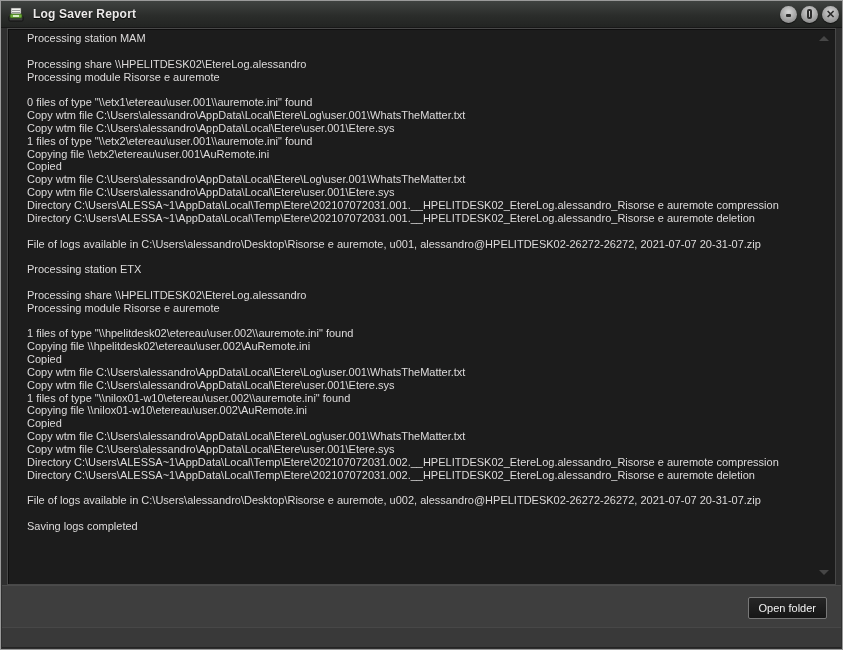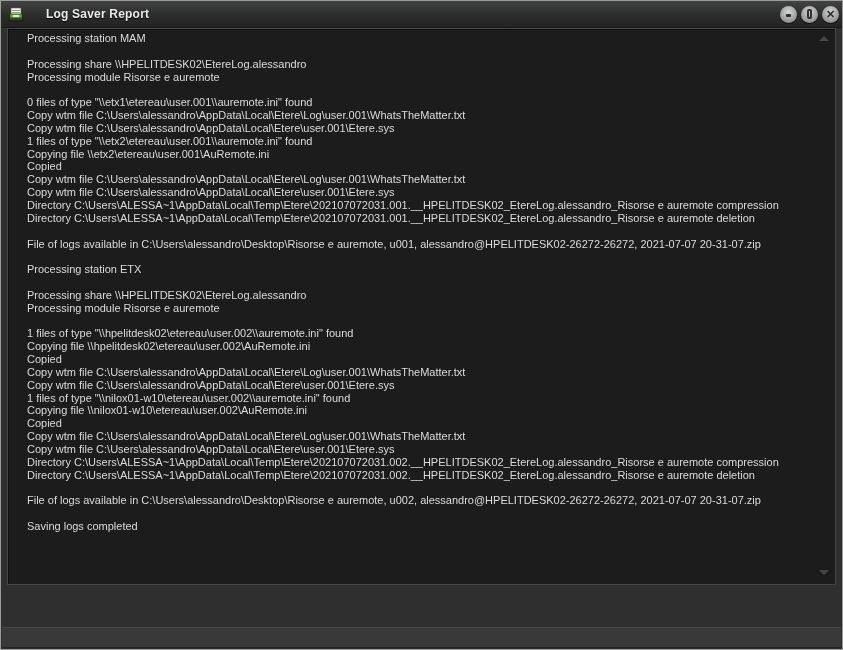--- a/index.html
+++ b/index.html
@@ -9,21 +9,21 @@
   }
   
   .titlebar{
     position:absolute;left:0;top:0;right:0;height:26px;
     background:linear-gradient(#41444200, #41444200), linear-gradient(#404341,#2b2d2b 55%,#222422);
     display:flex;align-items:center;
     border-bottom:1px solid #181818;
   }
   .title-icon{margin-left:7px;width:18px;height:16px;display:flex;align-items:center;}
   .title-text{
-    margin-left:20px;color:#eceaea;font-size:12px;font-weight:bold;
+    margin-left:7px;color:#eceaea;font-size:12px;font-weight:bold;
     letter-spacing:.2px;text-shadow:0 1px 1px #000;
   }
   .winbtns{position:absolute;right:3px;top:0;height:26px;display:flex;align-items:center;gap:4px;}
   .winbtn{
     width:17px;height:17px;border-radius:50%;
     background:radial-gradient(circle at 50% 35%,#d6d6d6,#8c8c8c 80%);
     display:flex;align-items:center;justify-content:center;
     border:none;box-shadow:0 1px 1px rgba(0,0,0,.6);cursor:pointer;
   }
   .glyph-min{width:9px;height:3px;background:#2d2d2d;border-radius:1px;margin-top:2px;}
@@ -130,16 +130,19 @@
 Directory C:\Users\ALESSA~1\AppData\Local\Temp\Etere\202107072031.002.__HPELITDESK02_EtereLog.alessandro_Risorse e auremote compression
 Directory C:\Users\ALESSA~1\AppData\Local\Temp\Etere\202107072031.002.__HPELITDESK02_EtereLog.alessandro_Risorse e auremote deletion
 
 File of logs available in C:\Users\alessandro\Desktop\Risorse e auremote, u002, alessandro@HPELITDESK02-26272-26272, 2021-07-07 20-31-07.zip
 
 Saving logs completed</div>
     <span class="scroll-arrow scroll-up"></span>
     <span class="scroll-arrow scroll-down"></span>
   </div>
 
+  <div class="btn-panel">
+    <button class="open-folder">Open folder</button>
+  </div>
 
   <div class="statusbar"></div>
 
 </div>
 
 </body></html>

